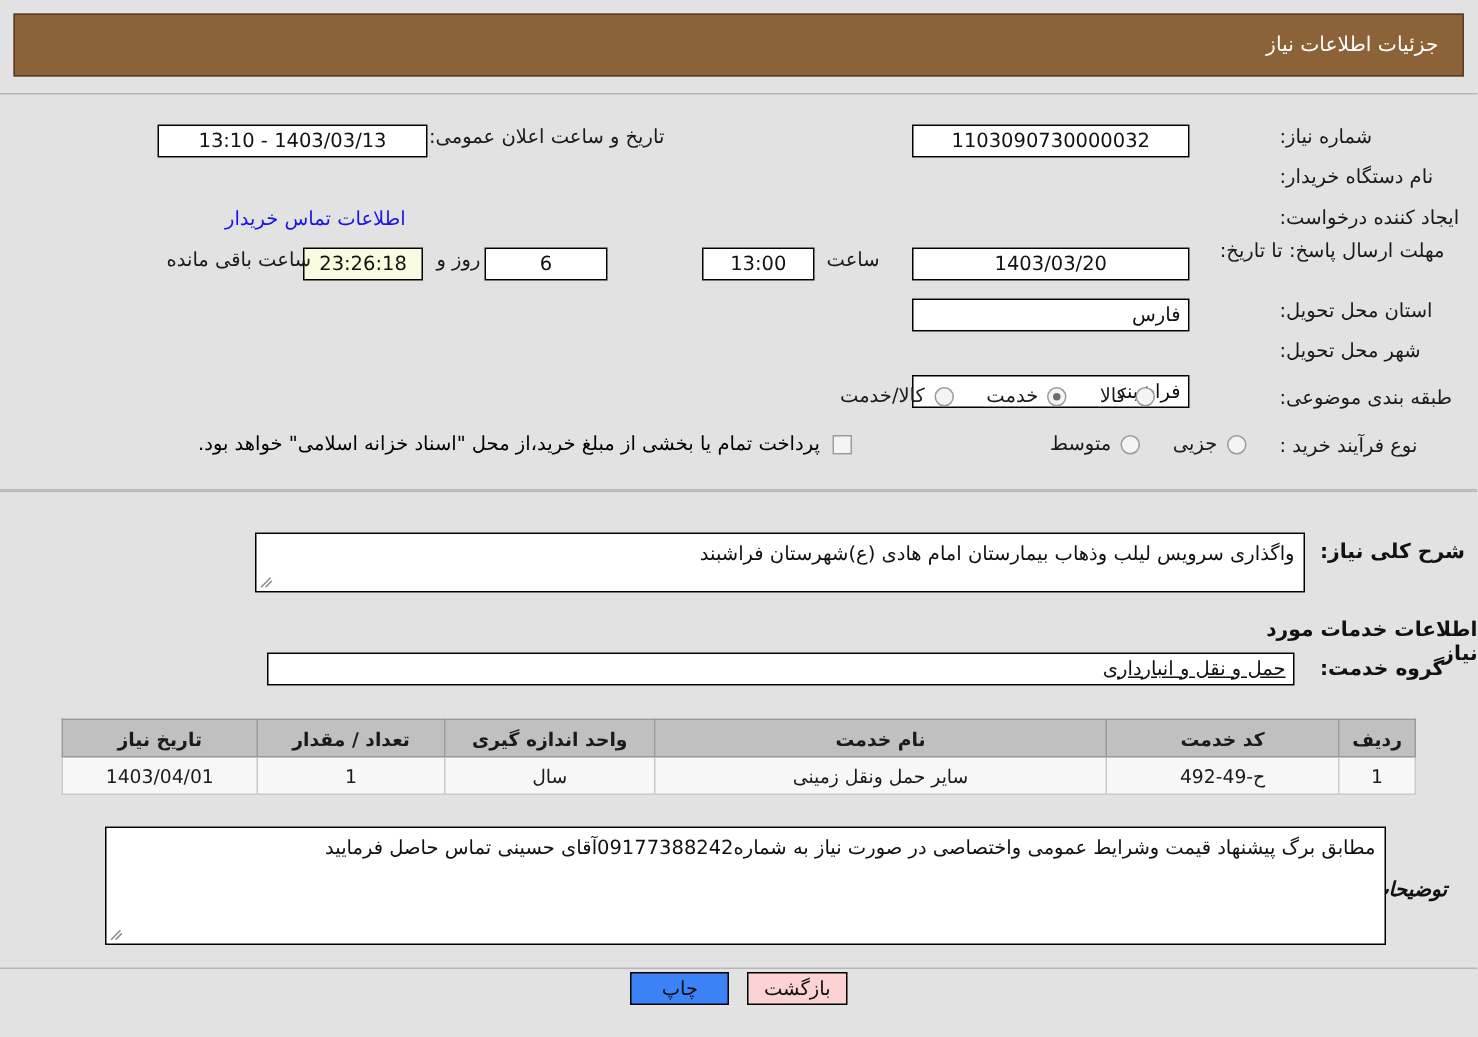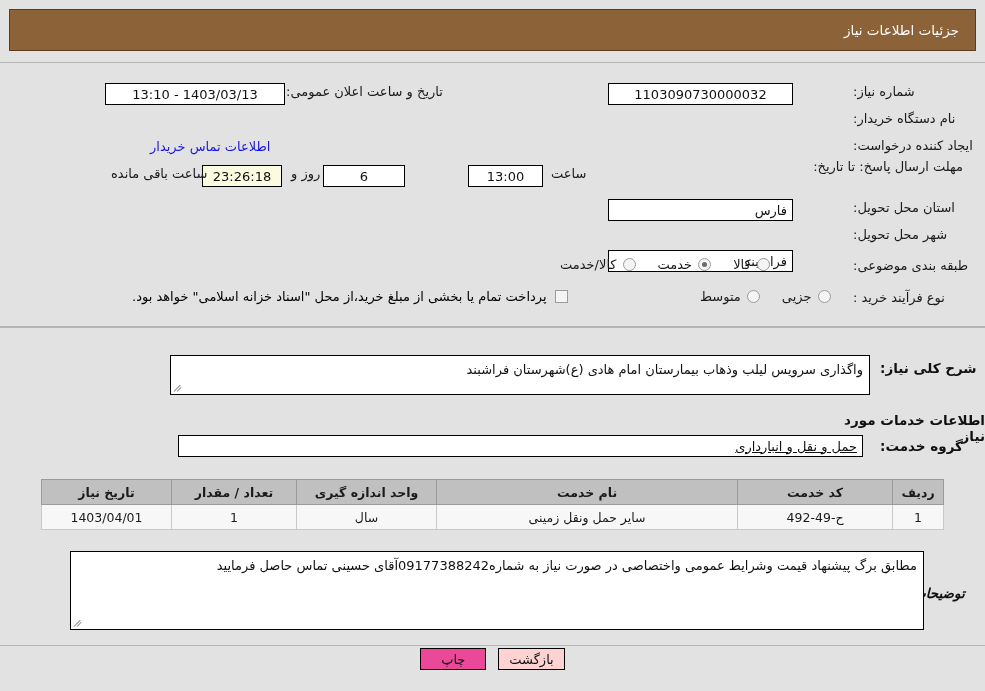--- a/index.html
+++ b/index.html
@@ -229,21 +229,21 @@
     border: 1px solid #000;
     font-size: 13px;
     color: #111;
     display: flex;
     align-items: center;
     justify-content: center;
     padding: 0 10px;
     cursor: pointer;
     font-family: "DejaVu Sans", "Liberation Sans", sans-serif;
   }
-  .btn-print  { background: #ec4899; }
+  .btn-print  { background: #3b82f6; }
   .btn-back   { background: #fcd2d2; }
 </style>
 </head>
 <body>
 
 <div id="page">
 
   <div id="watermark">
     <svg class="wm-shield" viewBox="0 0 112 120">
       <path d="M56 4 L104 22 V62 C104 92 82 110 56 116 C30 110 8 92 8 62 V22 Z" fill="none" stroke="rgba(214,142,150,0.40)" stroke-width="9"></path>
@@ -277,20 +277,21 @@
   <div class="frow" style="left:853px; top:138px;">
     <span class="lbl">ایجاد کننده درخواست:</span>
   </div>
   <div class="frow" style="left:150px; top:139px;justify-content:flex-end;">
     <span class="link-blue">اطلاعات تماس خریدار</span>
   </div>
 
   <div class="frow lbl-2l" style="left:853px; top:158px; width:110px; display:block; text-align:right;">
     <span class="lbl">مهلت ارسال پاسخ: تا تاریخ:</span>
   </div>
+  <div class="fld center" style="position:absolute; left:608px; top:165px; width:185px; z-index:4;">1403/03/20</div>
   <div class="frow" style="left:545px; top:166px;">
     <span class="inline-lbl">ساعت</span>
   </div>
   <div class="fld center" style="position:absolute; left:468px; top:165px; width:75px; z-index:4;">13:00</div>
 
   <div class="fld center" style="position:absolute; left:323px; top:165px; width:82px; z-index:4;">6</div>
   <div class="frow" style="left:285px; top:166px;">
     <span class="inline-lbl">روز و</span>
   </div>
   <div class="fld center yellow" style="position:absolute; left:202px; top:165px; width:80px; z-index:4;">23:26:18</div>

